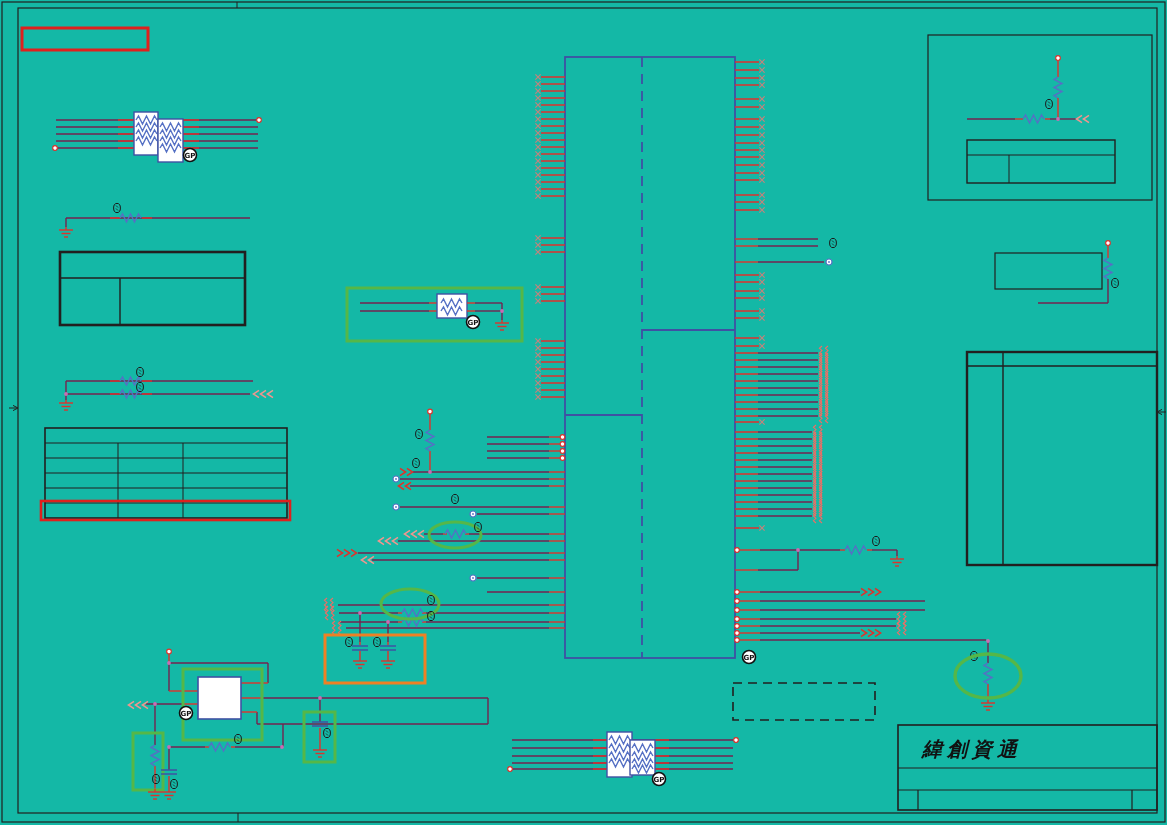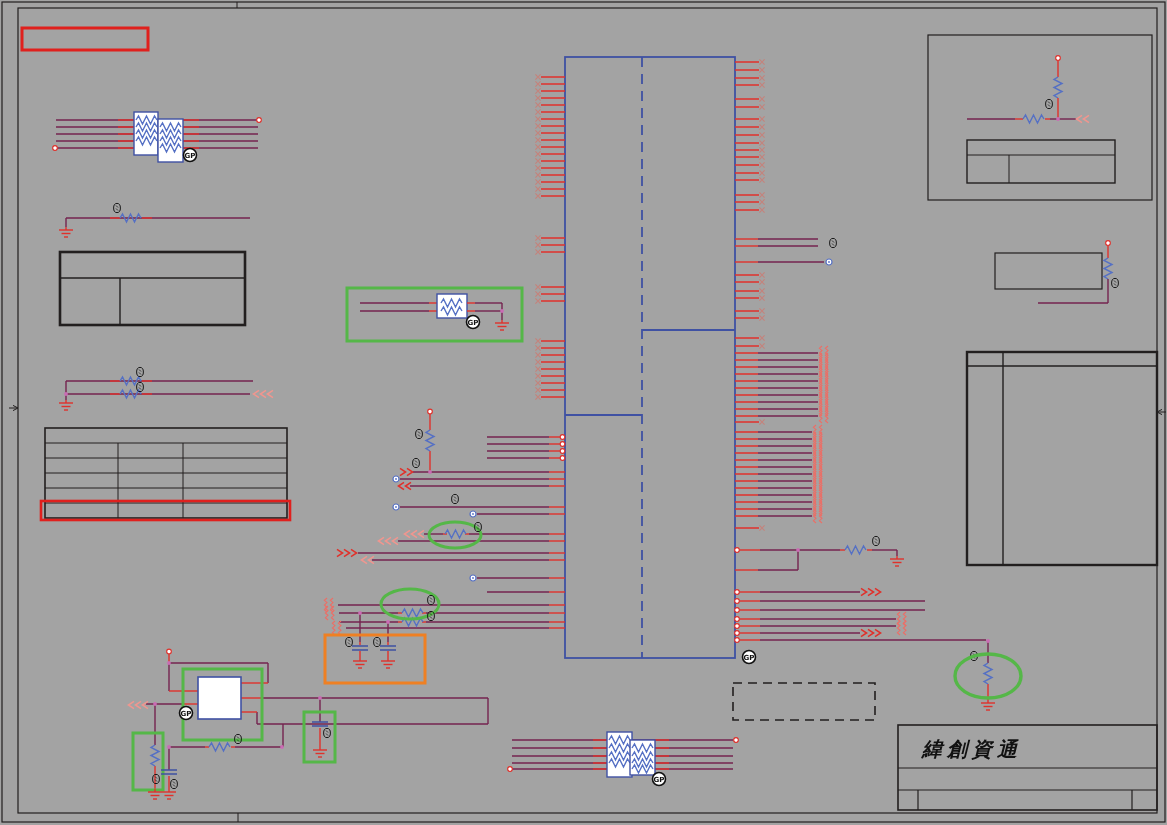--- a/index.html
+++ b/index.html
@@ -1,16 +1,16 @@
 <!DOCTYPE html>
 <html><head>
 <meta charset="utf-8">
 <style>
   html,body{margin:0;padding:0;background:#fff;}
-  .page{position:relative;width:1167px;height:825px;background:#a3a3a3;overflow:hidden;
+  .page{position:relative;width:1167px;height:825px;background:#14b8a6;overflow:hidden;
         font-family:"DejaVu Sans",sans-serif;}
   svg{position:absolute;left:0;top:0;}
   text.gp{font:bold 7px "DejaVu Sans",sans-serif;fill:#111;text-anchor:middle;}
   text.company{font:italic bold 20px "DejaVu Serif",serif;fill:#111;letter-spacing:5px;}
 </style>
 </head>
 <body>
 
 <div class="page">
 <svg width="1167" height="825" viewBox="0 0 1167 825">

